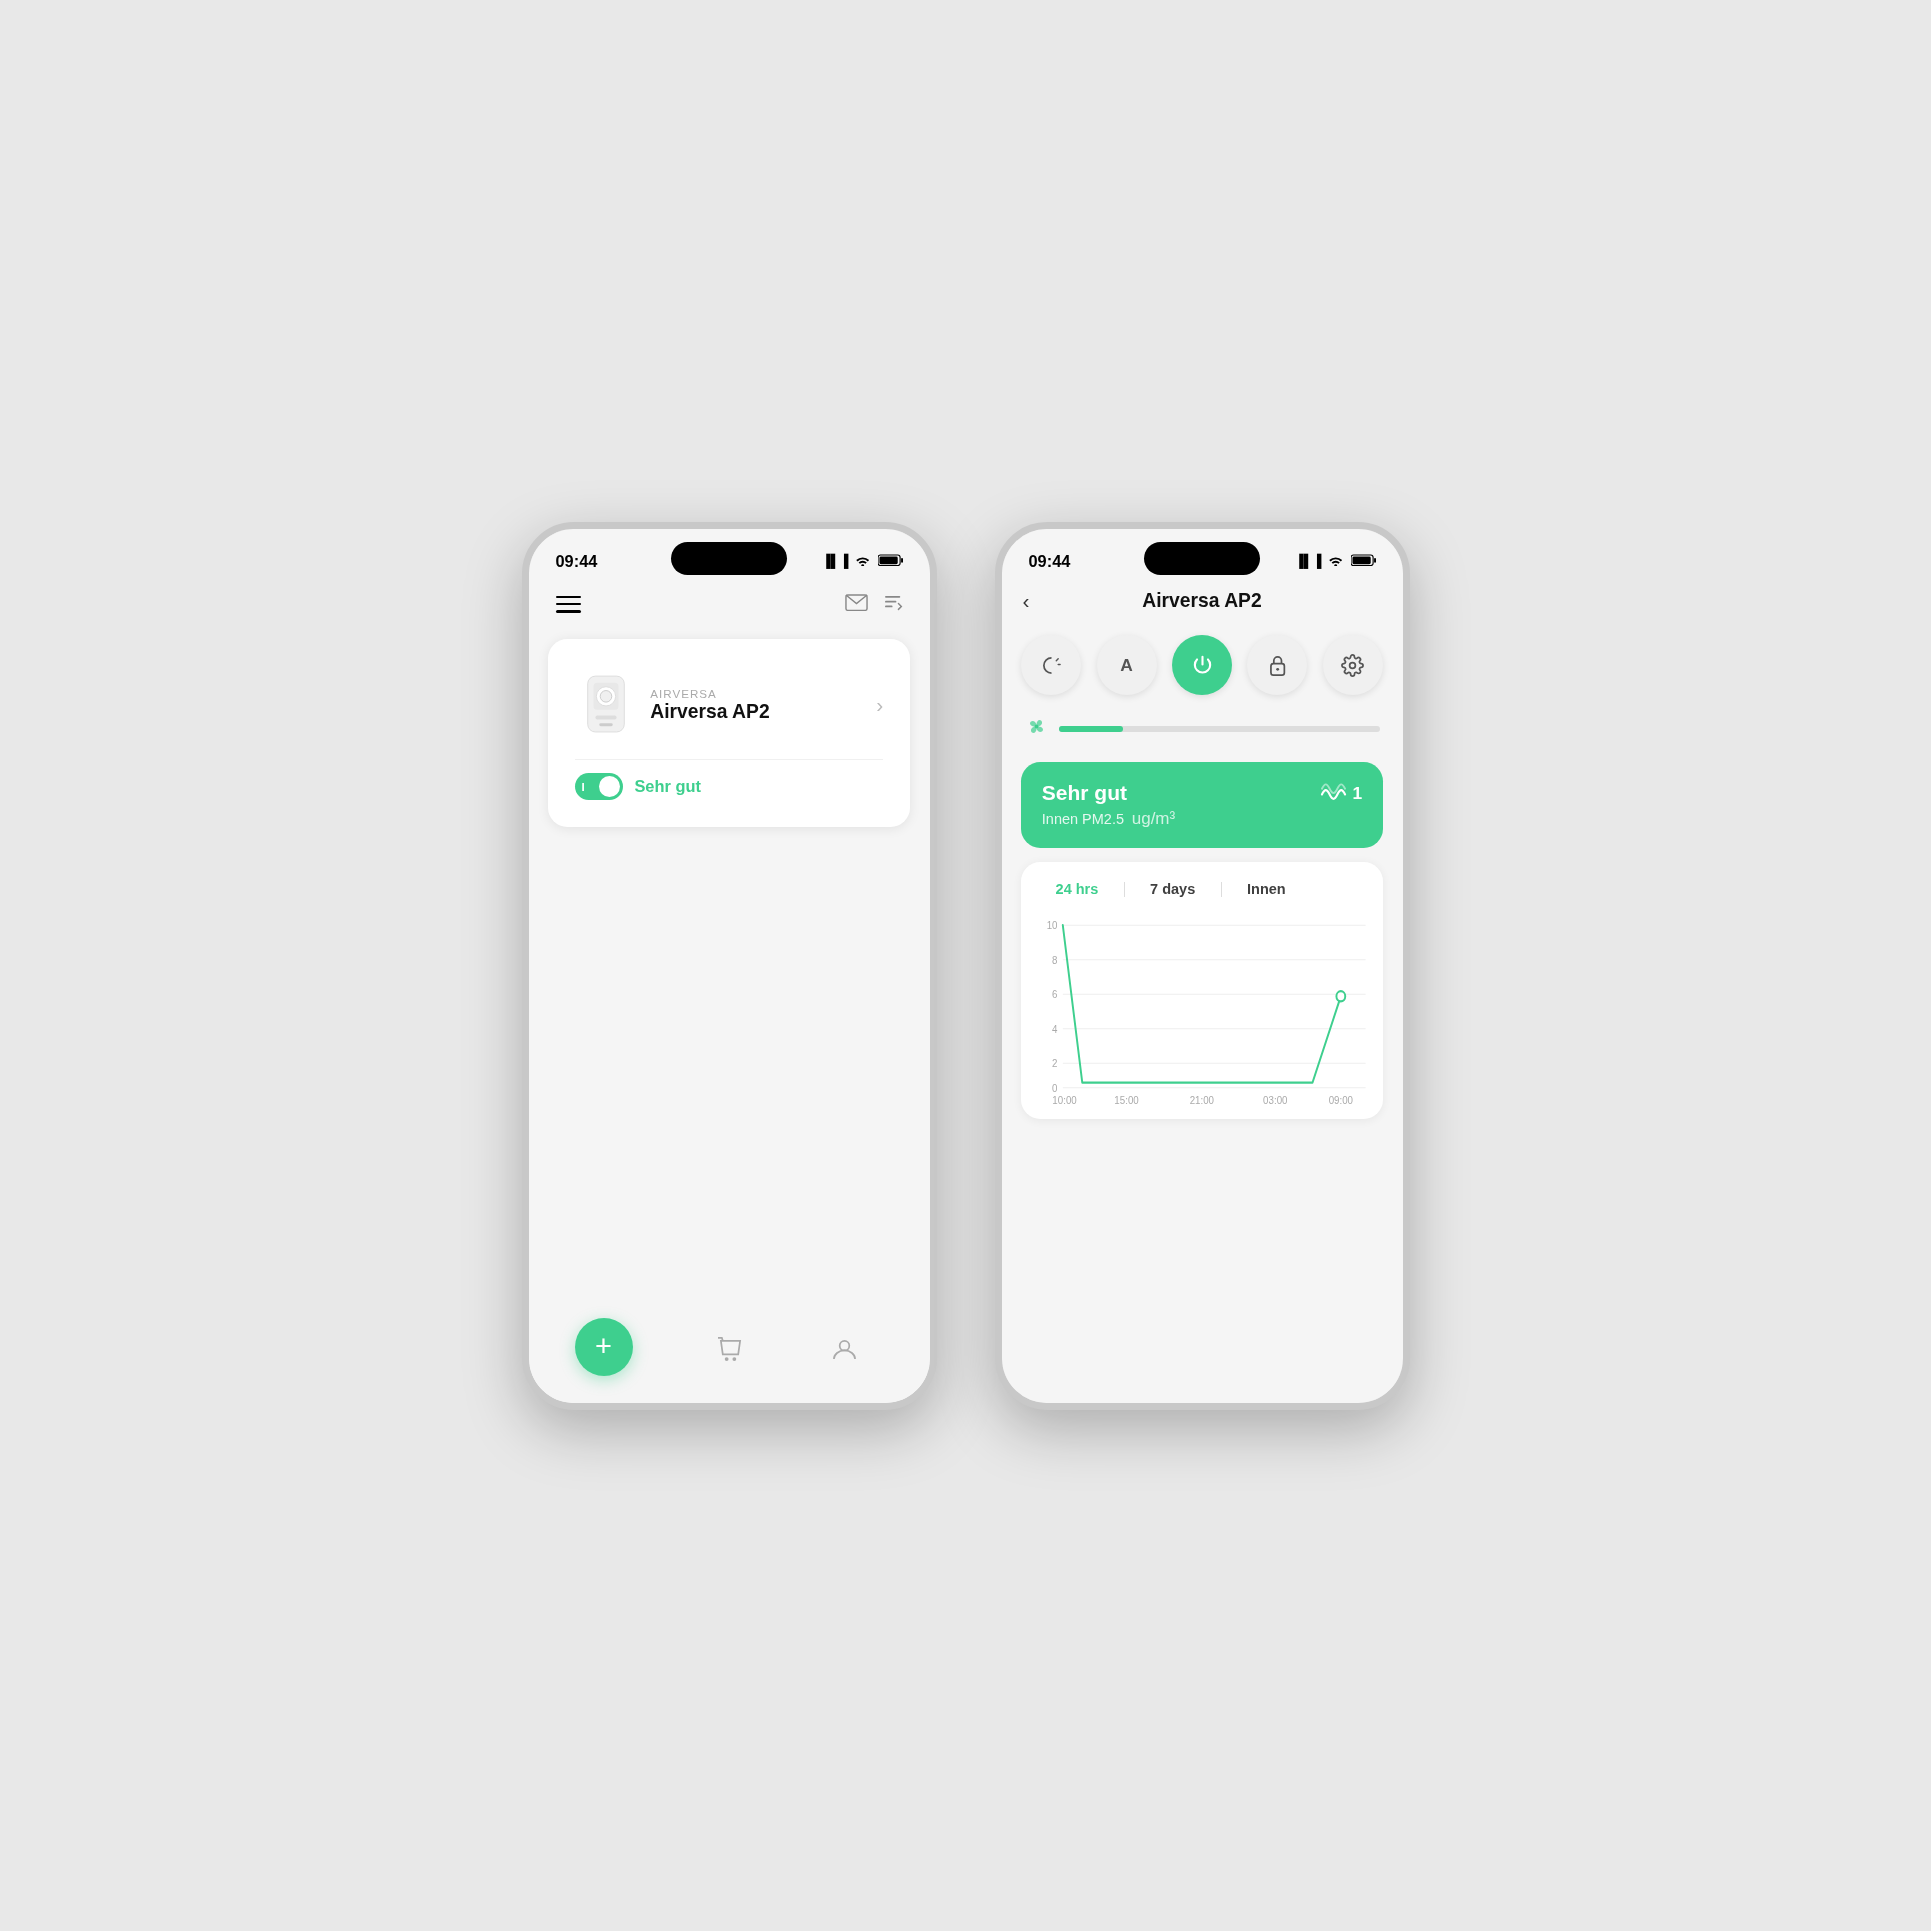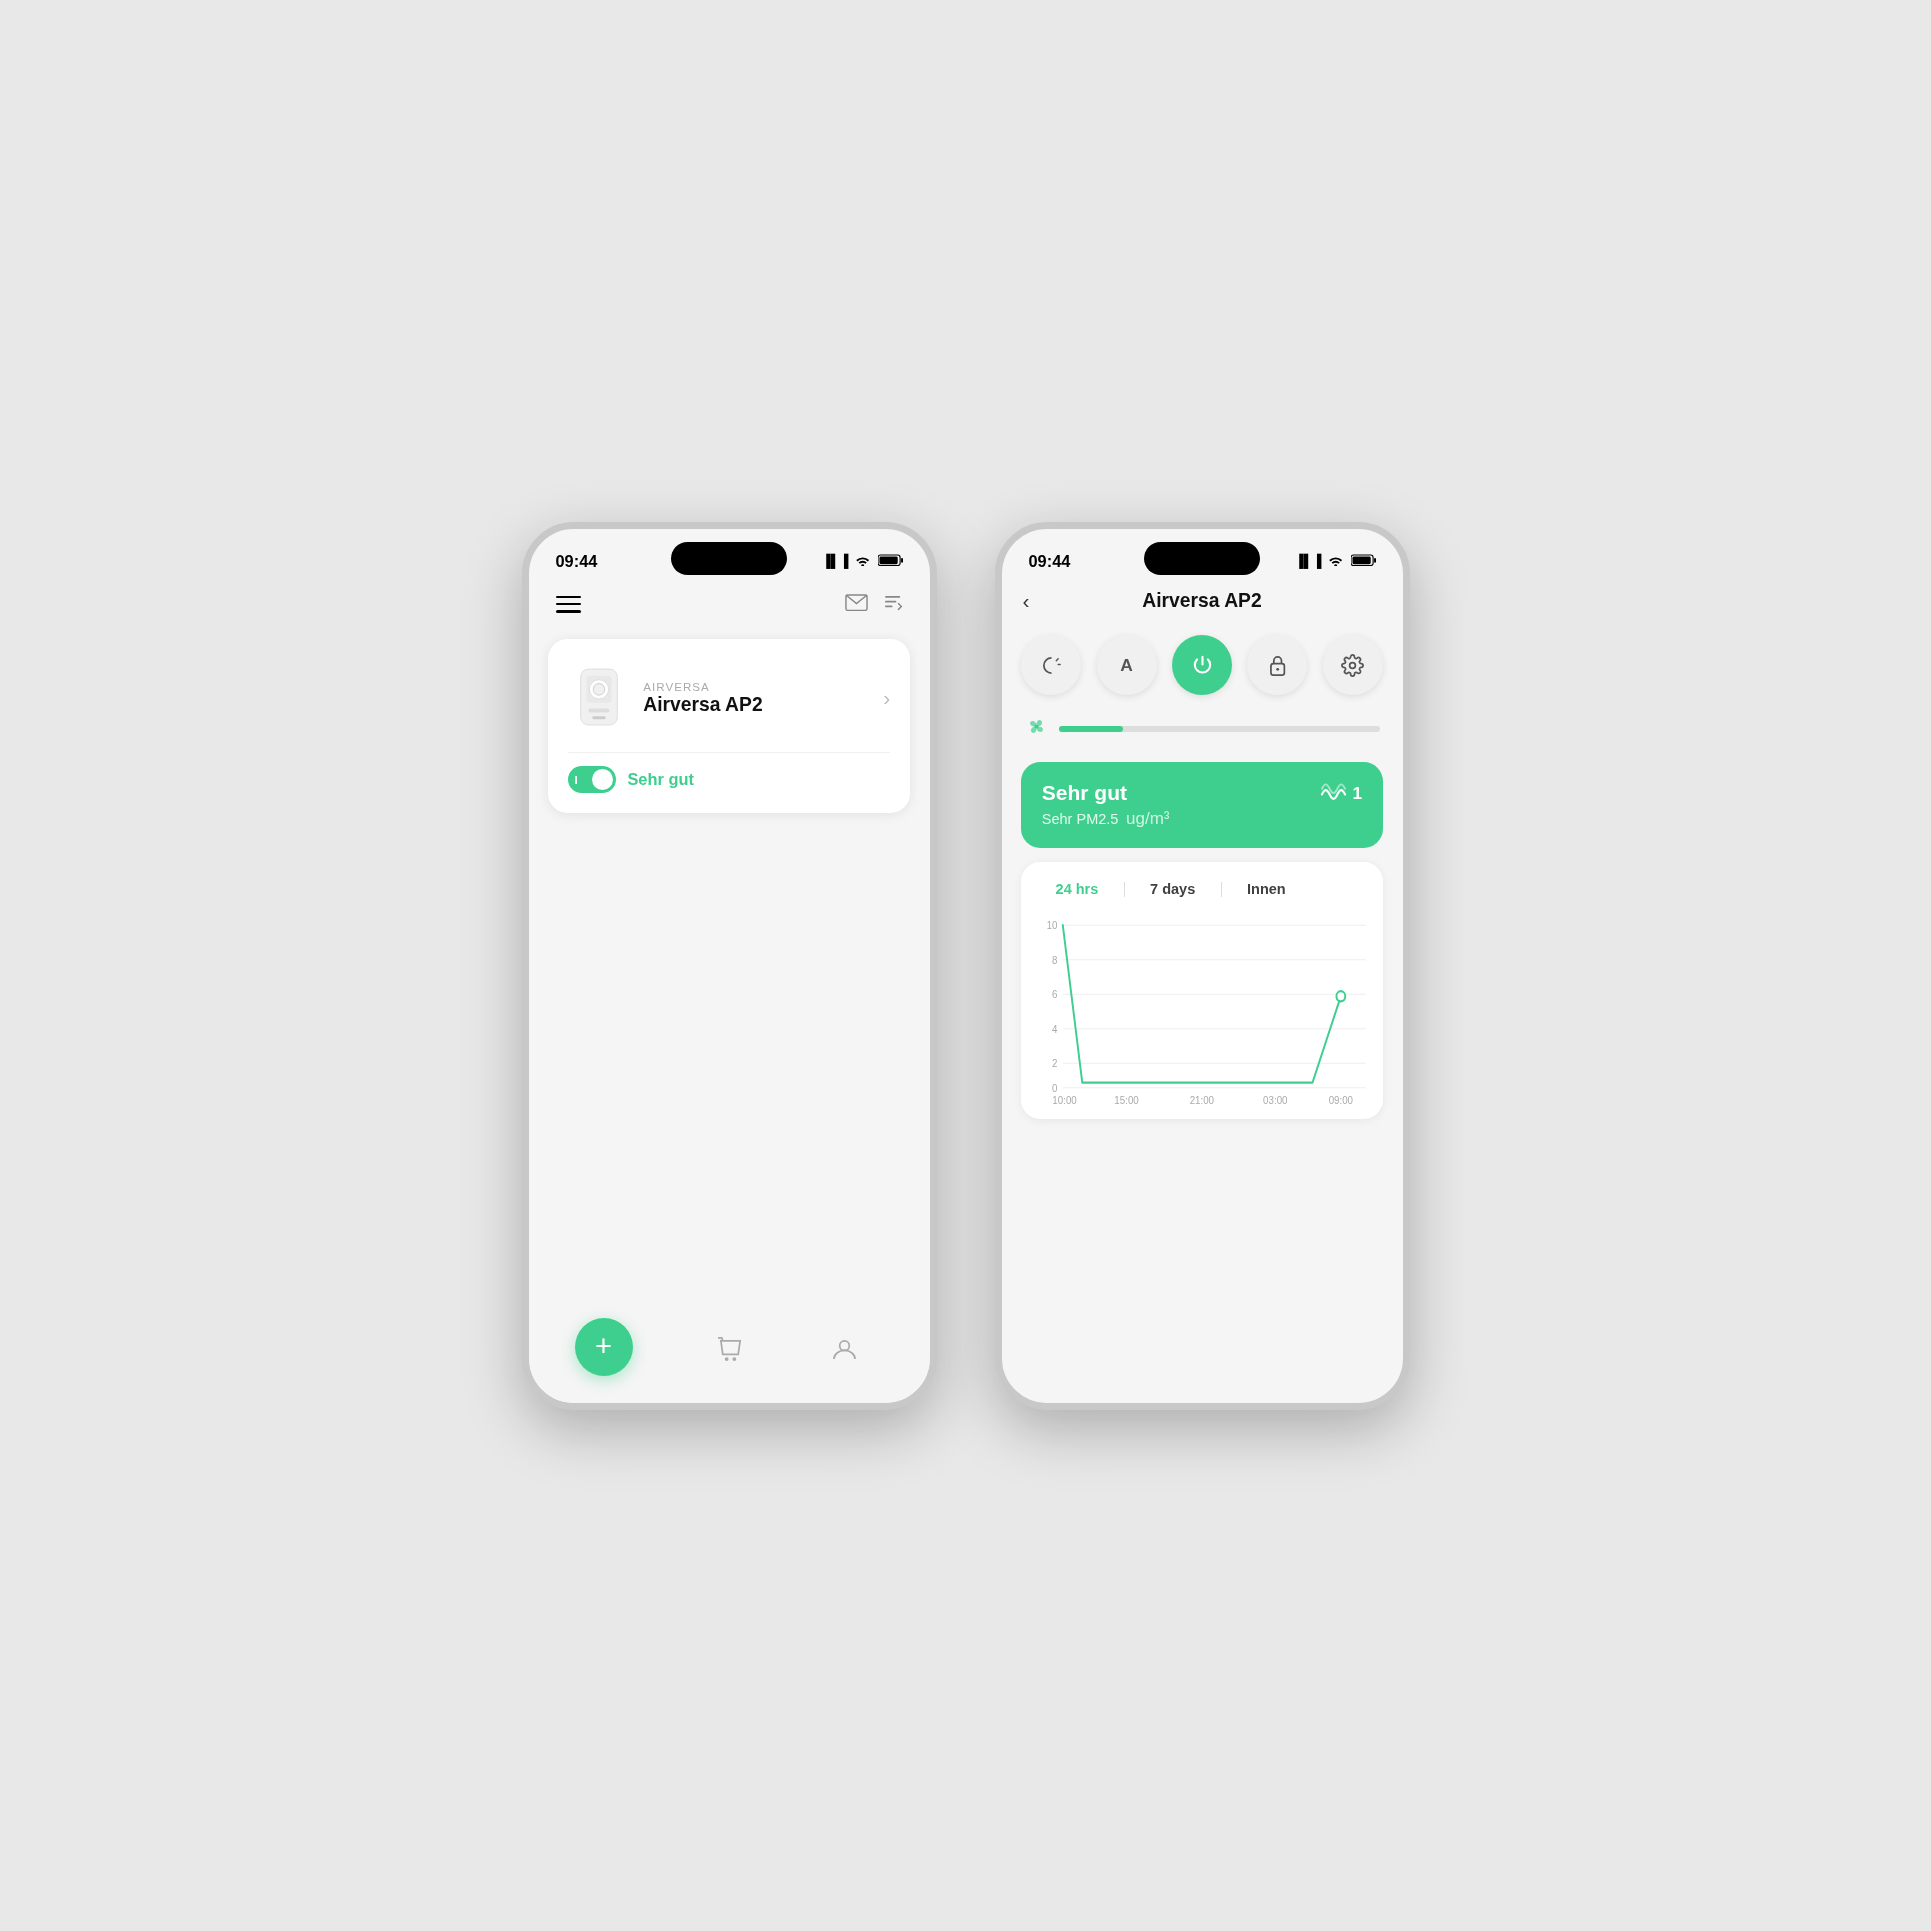--- a/index.html
+++ b/index.html
@@ -94,21 +94,21 @@
     .icon-envelope, .icon-sort {
       font-size: 21px;
       color: #888;
     }
 
     
     .device-card {
       margin: 7.7px 19.3px;
       background: #fff;
       border-radius: 19.3px;
-      padding: 20px;
+      padding: 27px;
       box-shadow: 0 1.9px 11.6px rgba(0,0,0,0.08);
     }
     .device-card-inner {
       display: flex;
       align-items: center;
       justify-content: space-between;
     }
     .device-info {
       display: flex;
       align-items: center;
@@ -597,21 +597,21 @@
         <div class="slider-track">
           <div class="slider-fill"></div>
         </div>
       </div>
 
       <div class="aq-card">
         <div class="aq-top-row">
           <div>
             <div class="aq-status">Sehr gut</div>
             <div class="aq-subtitle-row">
-              <span class="aq-label">Sehr PM2.5</span>
+              <span class="aq-label">Innen PM2.5</span>
               <span class="aq-unit">ug/m³</span>
             </div>
           </div>
           <div class="aq-wave-row">
             <span class="aq-wave-icon">
               <svg width="27" height="19.3" viewBox="0 0 28 20">
                   <path d="M2 14c3-6 5-6 8 0s5 6 8 0 5-6 8 0" fill="none" stroke="#fff" stroke-width="2.2" stroke-linecap="round"></path>
                   <path d="M2 8c3-6 5-6 8 0s5 6 8 0 5-6 8 0" fill="none" stroke="rgba(255,255,255,0.5)" stroke-width="2" stroke-linecap="round"></path>
                 </svg>
             </span>

